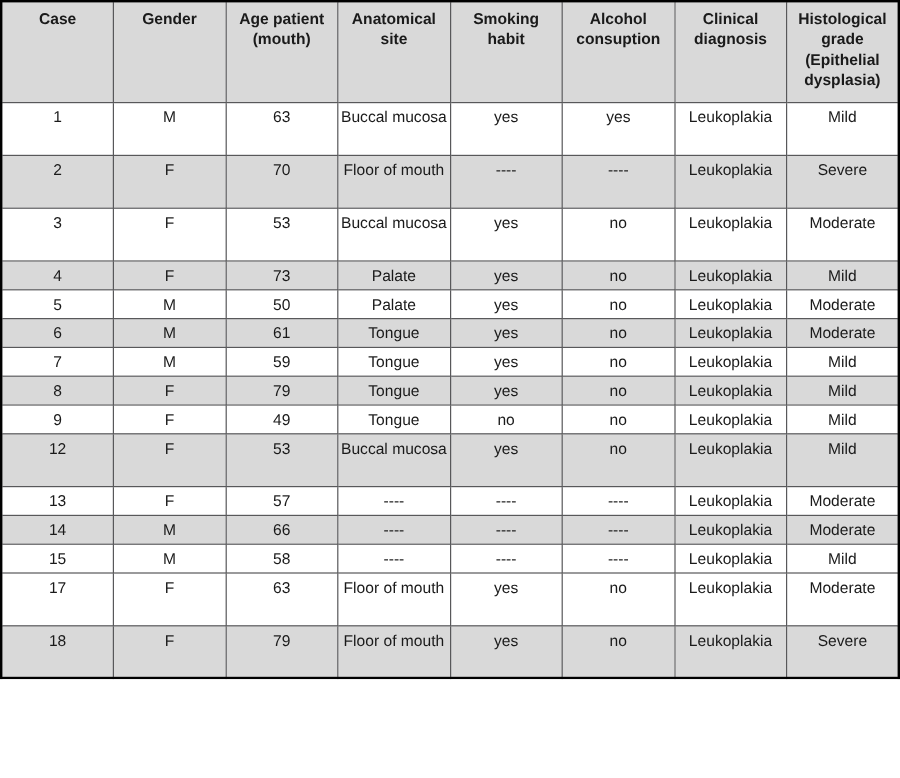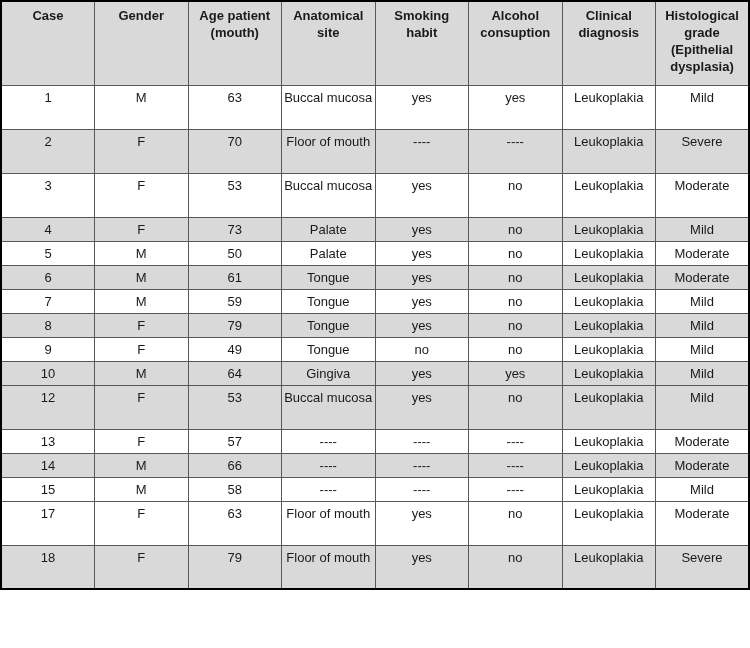--- a/index.html
+++ b/index.html
@@ -144,30 +144,20 @@
       <tr>
         <td>9</td>
         <td>F</td>
         <td>49</td>
         <td>Tongue</td>
         <td>no</td>
         <td>no</td>
         <td>Leukoplakia</td>
         <td>Mild</td>
       </tr>
-      <tr class="stripe">
-        <td>10</td>
-        <td>M</td>
-        <td>64</td>
-        <td>Gingiva</td>
-        <td>yes</td>
-        <td>yes</td>
-        <td>Leukoplakia</td>
-        <td>Mild</td>
-      </tr>
       <tr class="stripe tall">
         <td>12</td>
         <td>F</td>
         <td>53</td>
         <td>Buccal mucosa</td>
         <td>yes</td>
         <td>no</td>
         <td>Leukoplakia</td>
         <td>Mild</td>
       </tr>

